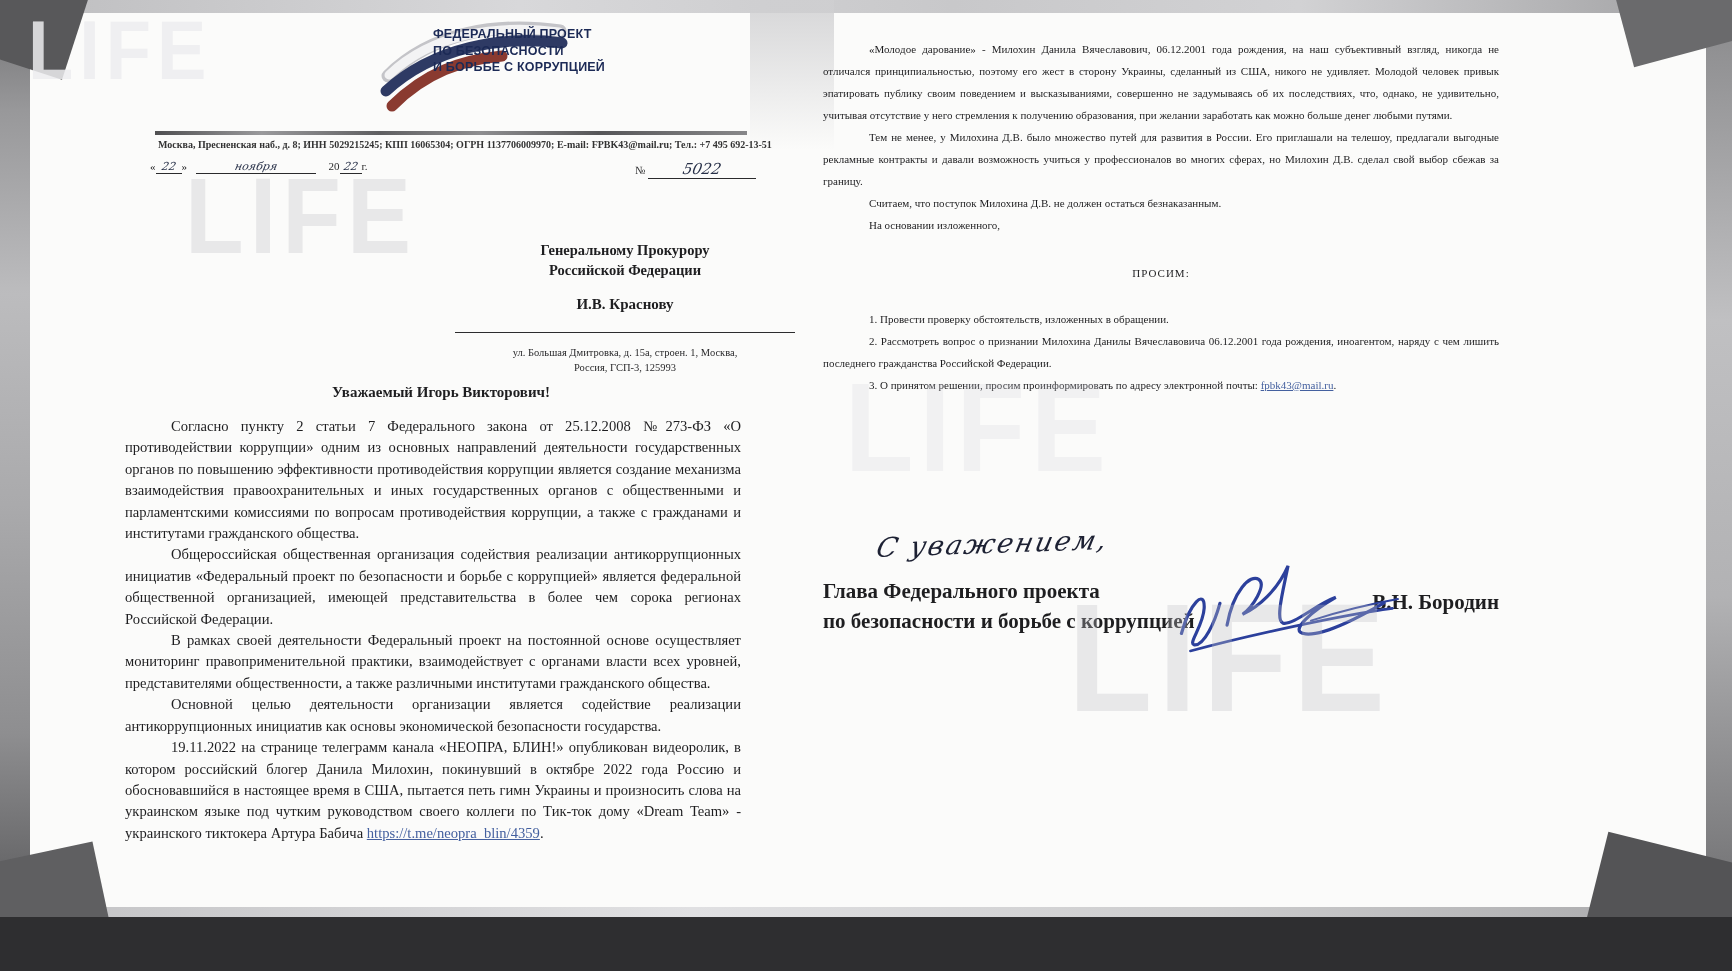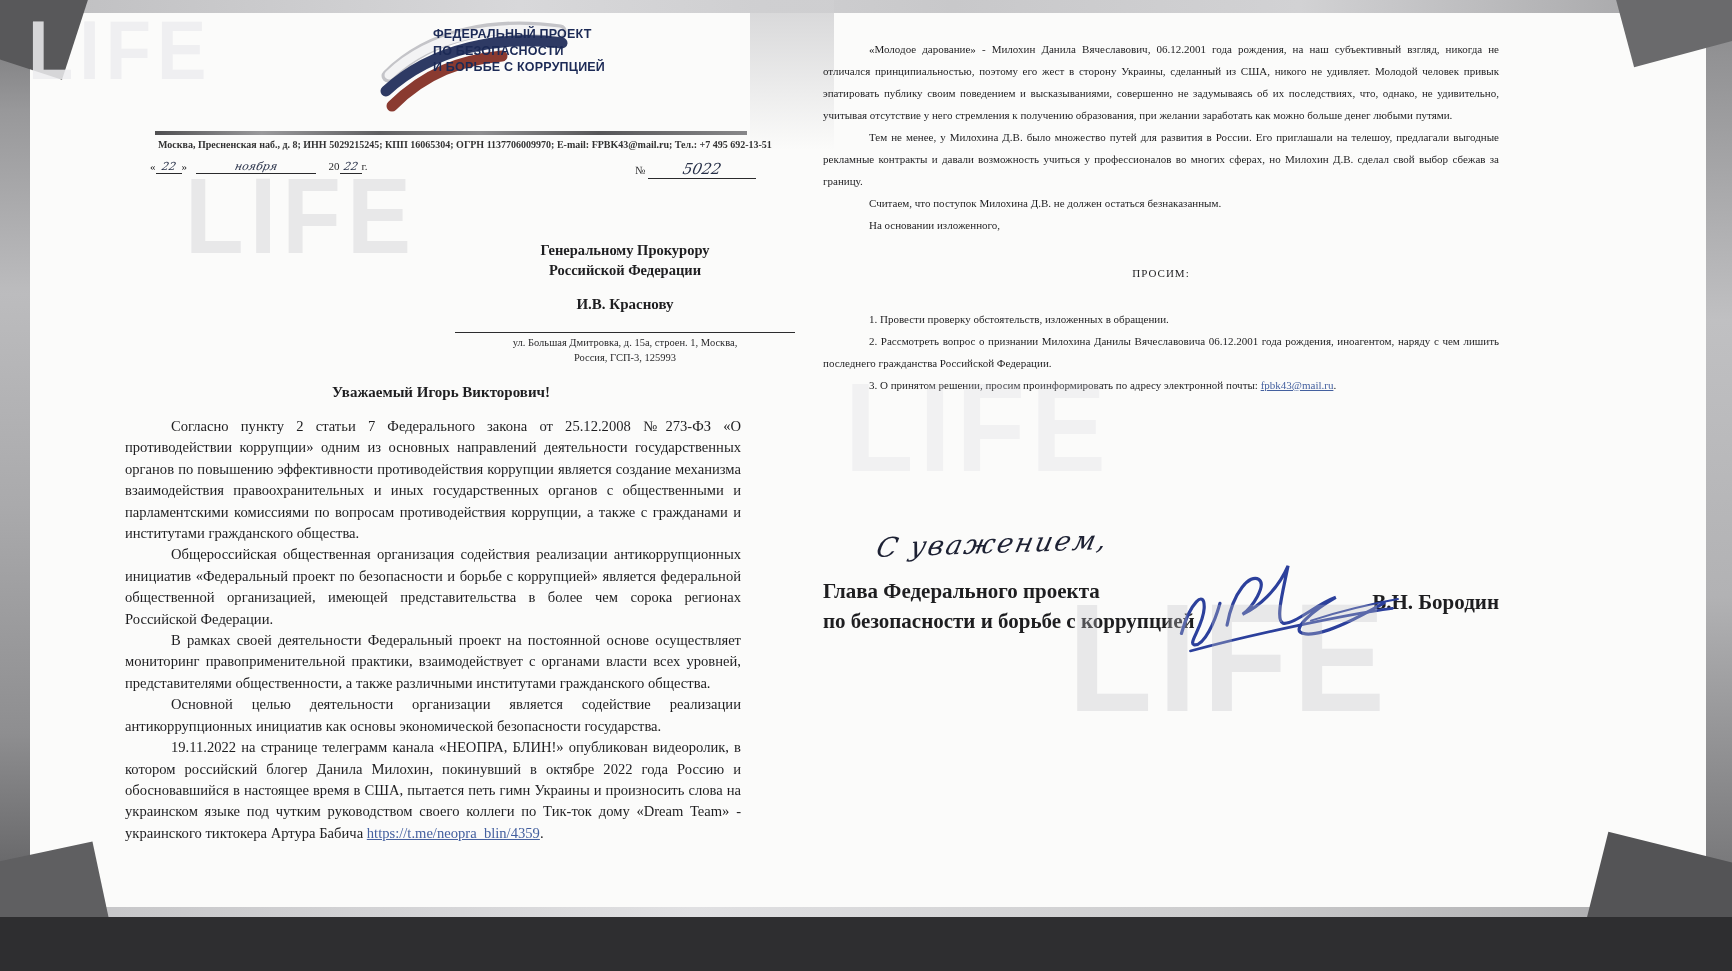--- a/index.html
+++ b/index.html
@@ -42,21 +42,21 @@
   .fillins{position:absolute;left:150px;top:160px;width:640px;z-index:3;font-size:11px;color:#2b2b2d;}
   .script{display:inline-block;font-style:italic;transform:skewX(-12deg);
     font-family:"DejaVu Serif",serif;color:#273048;}
   .fill{display:inline-block;border-bottom:1.4px solid #2a2a2c;text-align:center;}
   .doc-number{position:absolute;left:635px;top:160px;z-index:3;font-size:11px;color:#2b2b2d;}
   
   .recipient{position:absolute;left:455px;top:240px;width:340px;z-index:3;text-align:center;}
   .recipient .line{font-weight:bold;font-size:14.5px;line-height:1.38;text-align:center;}
   .recipient .name{display:block;font-weight:bold;font-size:15px;margin-top:16px;
     padding-bottom:19px;border-bottom:1.2px solid #2c2c2e;}
-  .recipient .addr{font-size:10.5px;line-height:1.4;margin-top:3px;color:#2a2a2c;}
+  .recipient .addr{font-size:10.5px;line-height:1.4;margin-top:13px;color:#2a2a2c;}
   .salutation{position:absolute;left:133px;top:384px;width:616px;z-index:3;
     text-align:center;font-weight:bold;font-size:15px;}
   
   .left-body{position:absolute;left:125px;top:416px;width:616px;z-index:3;
     font-size:14.6px;line-height:21.4px;text-align:justify;}
   .right-body{position:absolute;left:823px;top:38px;width:676px;z-index:3;
     font-size:11px;line-height:22px;text-align:justify;}
   .left-body p,.right-body p{margin:0;text-indent:46px;}
   .doc-link{color:#44609f;text-decoration:underline;cursor:pointer;}
   .request-heading{text-align:center !important;text-indent:0 !important;

